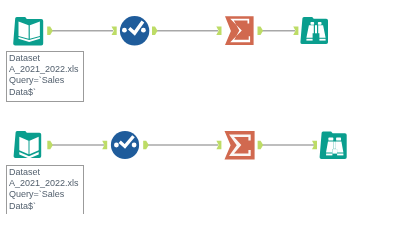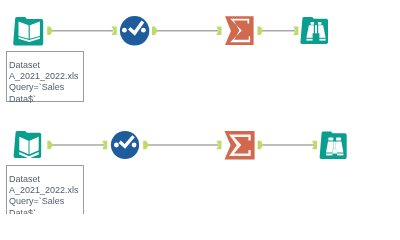--- a/index.html
+++ b/index.html
@@ -1,21 +1,21 @@
 <!DOCTYPE html>
 <html><head>
 <meta charset="utf-8">
 <style>
   html,body{margin:0;padding:0;}
   body{width:400px;height:214px;background:#ffffff;overflow:hidden;
        font-family:"Liberation Sans",sans-serif;-webkit-font-smoothing:antialiased;}
   .canvas{position:relative;width:400px;height:214px;background:#fff;}
   svg.layer{position:absolute;left:0;top:0;width:400px;height:214px;}
   .note{position:absolute;background:#fff;border:1px solid #9b9b9b;
-        box-sizing:border-box;padding:8px 2px 0 2px;}
+        box-sizing:border-box;padding:1px 2px 0 2px;}
   .note .ln{font-size:9px;color:#53606e;line-height:11.2px;white-space:nowrap;
             letter-spacing:0px;}
 </style>
 </head>
 <body>
 
 <div class="canvas">
 
 <svg class="layer" viewBox="0 0 400 214">
   <defs>

